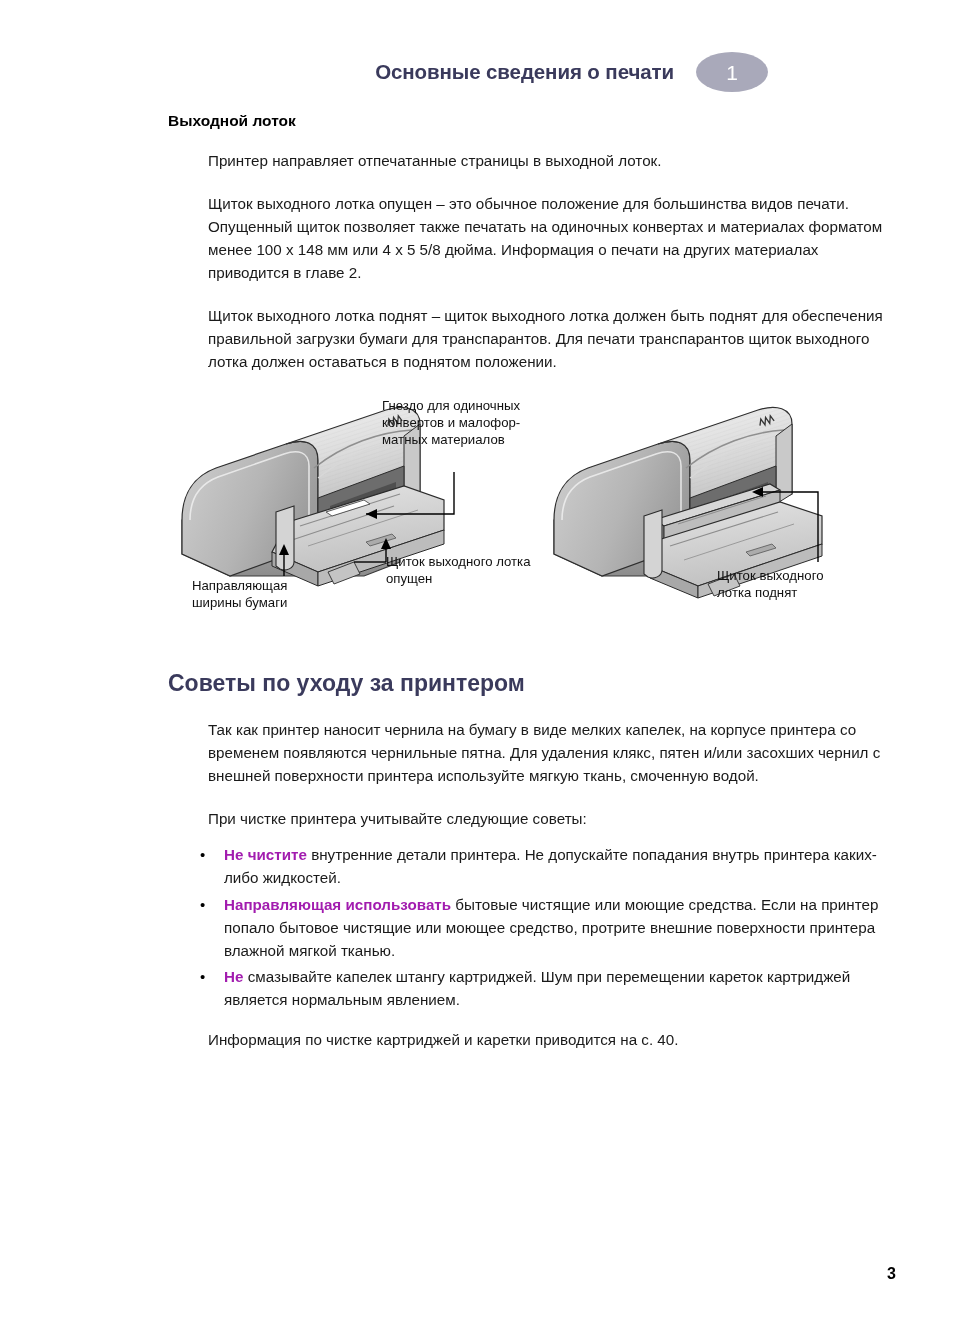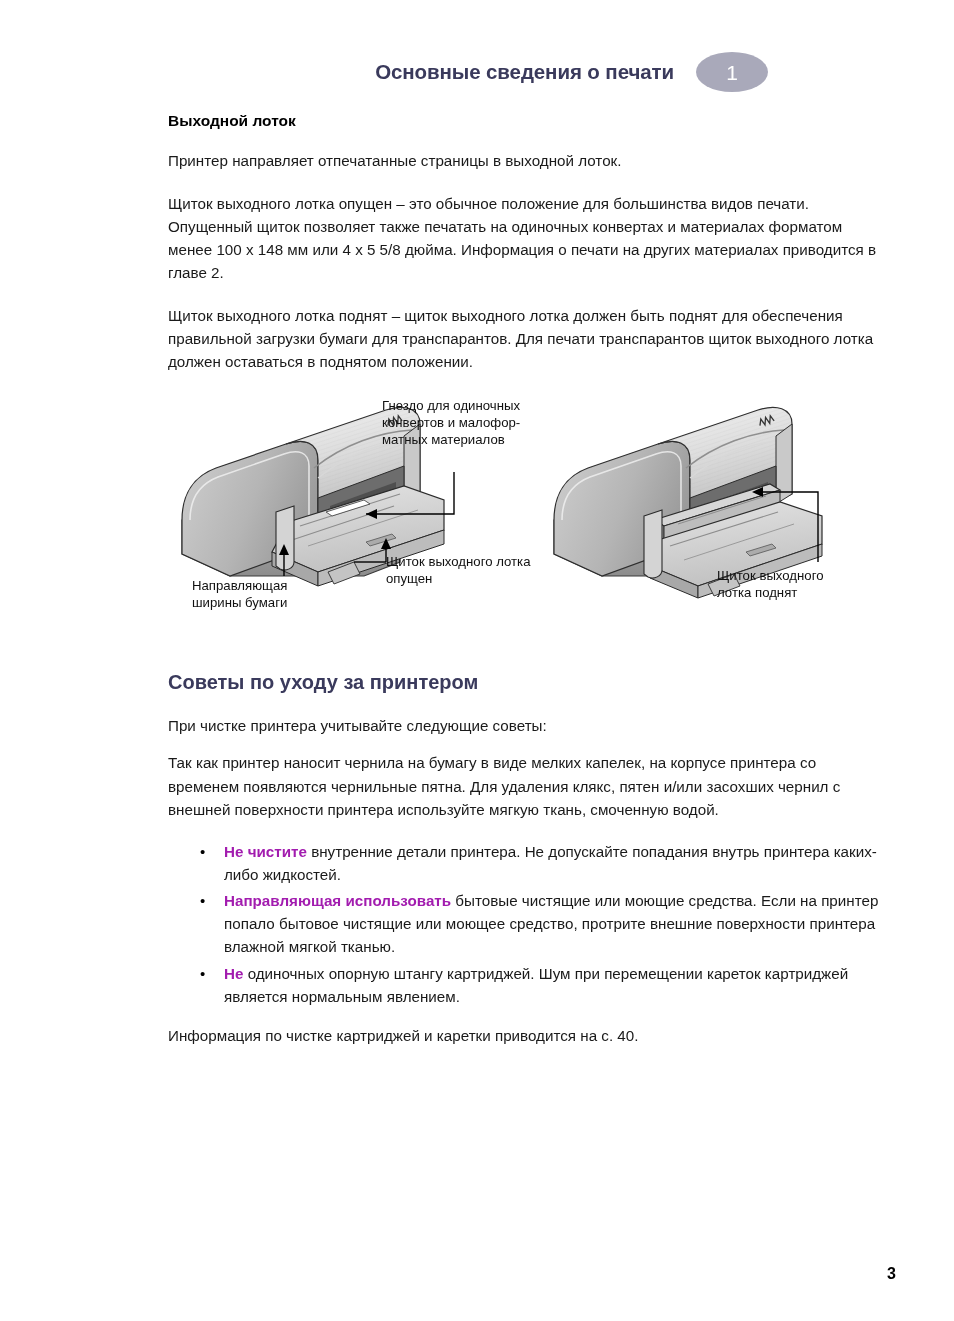--- a/index.html
+++ b/index.html
@@ -63,20 +63,21 @@
 
   .sub-heading {
     font-size: 15.5px;
     font-weight: bold;
     color: #000000;
     margin: 0 0 18px 0;
     line-height: 1.2;
   }
 
   .indent {
+    margin-left: 40px;
   }
 
   p.body {
     font-size: 15.2px;
     line-height: 1.52;
     margin: 0 0 20px 0;
     color: #1a1a1a;
     text-align: left;
   }
   p.body.tight { margin-bottom: 14px; }
@@ -85,21 +86,21 @@
   .figure {
     position: relative;
     width: 716px;
     height: 250px;
     margin-top: 21px;
   }
   .figure svg { display: block; }
 
   
   .section-heading {
-    font-size: 20px;
+    font-size: 23px;
     font-weight: bold;
     color: #3a3a5c;
     margin: 26px 0 20px 0;
     line-height: 1.2;
   }
 
   
   ul.tips {
     list-style: none;
     margin: 4px 0 16px 0;
@@ -298,36 +299,36 @@
       <g font-family="Liberation Sans, sans-serif" font-size="13.2" fill="#111">
         <text x="549" y="186">Щиток выходного</text>
         <text x="549" y="203">лотка поднят</text>
       </g>
     </svg>
   </div>
 
   <h1 class="section-heading">Советы по уходу за принтером</h1>
 
   <div class="indent">
+    <p class="body">Так как принтер наносит чернила на бумагу в виде мелких капелек, на корпусе принтера со временем появляются чернильные пятна. Для удаления клякс, пятен и/или засохших чернил с внешней поверхности принтера используйте мягкую ткань, смоченную водой.</p>
     <p class="body tight">При чистке принтера учитывайте следующие советы:</p>
-    <p class="body">Так как принтер наносит чернила на бумагу в виде мелких капелек, на корпусе принтера со временем появляются чернильные пятна. Для удаления клякс, пятен и/или засохших чернил с внешней поверхности принтера используйте мягкую ткань, смоченную водой.</p>
   </div>
 
   <ul class="tips">
     <li>
       <span class="bullet-dot">•</span>
       <span class="lead">Не чистите</span><span> внутренние детали принтера. Не допускайте попадания внутрь принтера каких-либо жидкостей.</span>
     </li>
     <li>
       <span class="bullet-dot">•</span>
       <span class="lead">Направляющая использовать</span><span> бытовые чистящие или моющие средства. Если на принтер попало бытовое чистящие или моющее средство, протрите внешние поверхности принтера влажной мягкой тканью.</span>
     </li>
     <li>
       <span class="bullet-dot">•</span>
-      <span class="lead">Не</span><span> одиночных опорную штангу картриджей. Шум при перемещении кареток картриджей является нормальным явлением.</span>
+      <span class="lead">Не</span><span> смазывайте капелек штангу картриджей. Шум при перемещении кареток картриджей является нормальным явлением.</span>
     </li>
   </ul>
 
   <div class="indent">
     <p class="body">Информация по чистке картриджей и каретки приводится на с. 40.</p>
   </div>
 
 </div>
 
 <div class="page-number">3</div>

